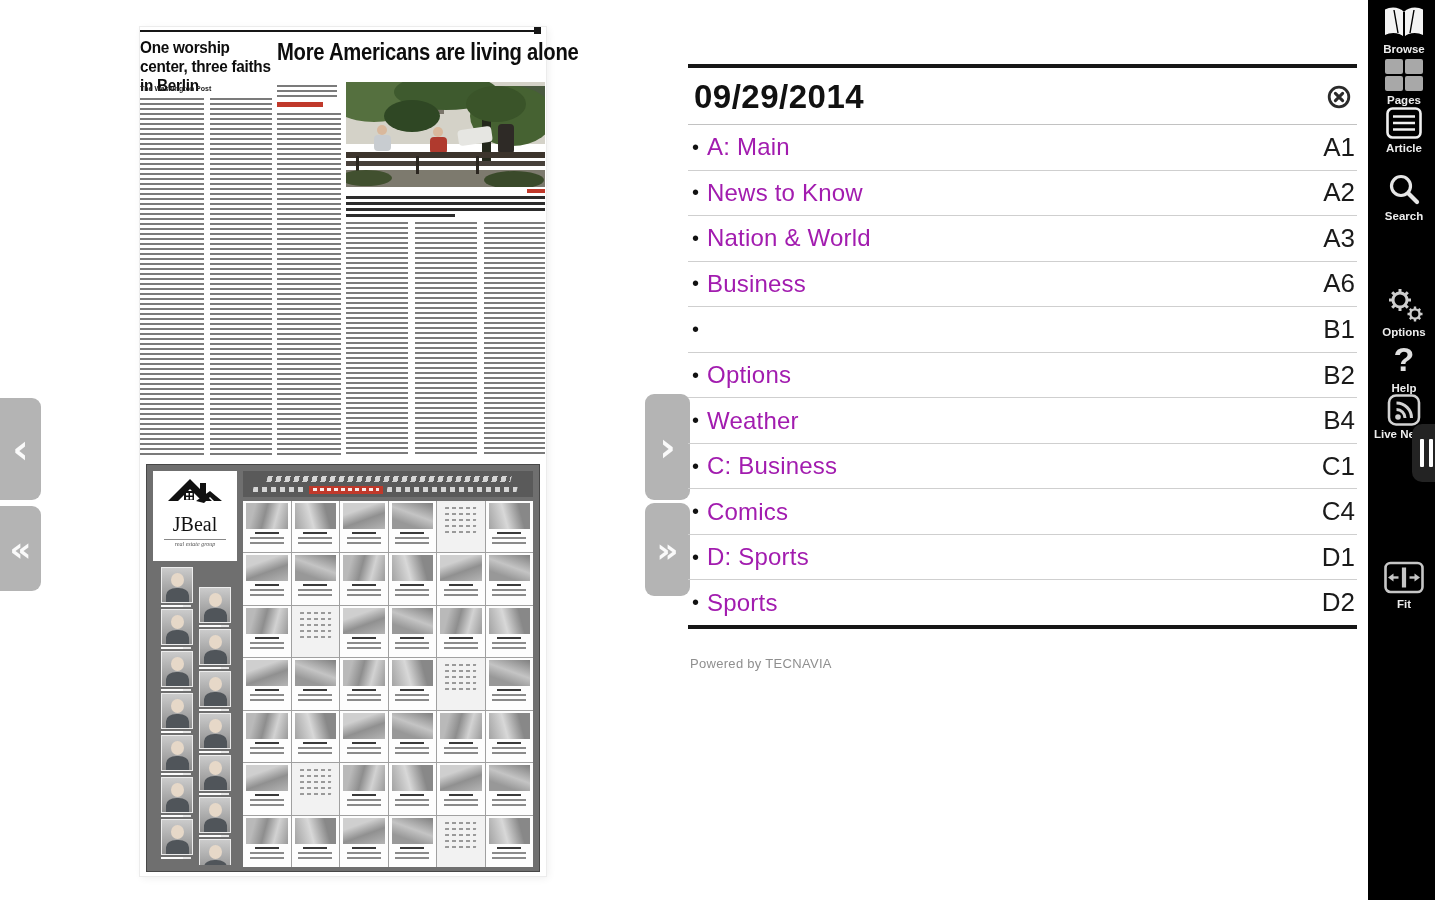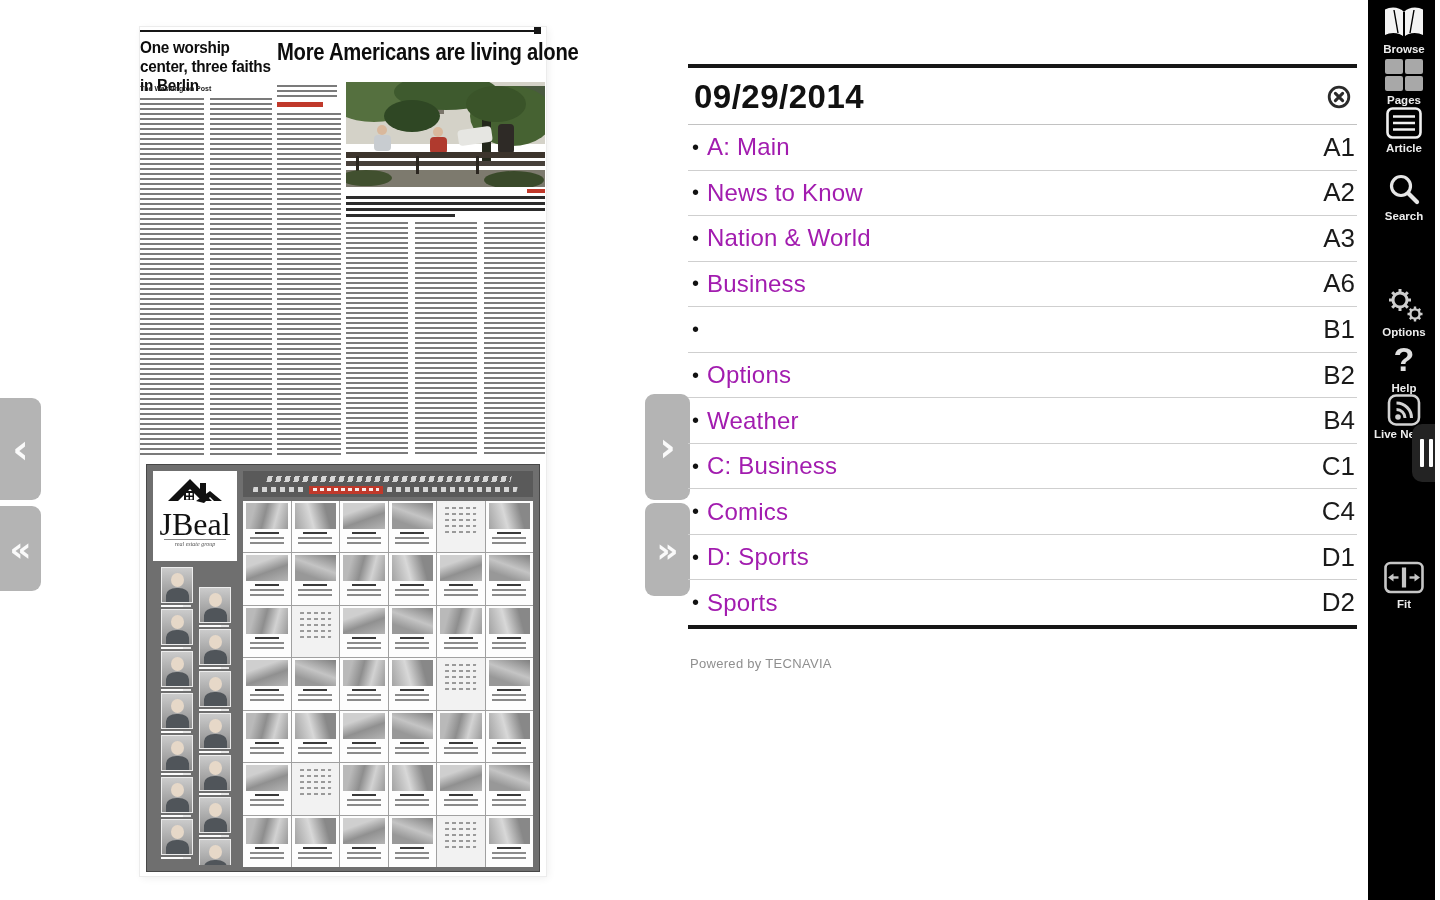--- a/index.html
+++ b/index.html
@@ -29,21 +29,21 @@
   .photo { left:206px; top:55px; width:199px; height:105px; overflow:hidden; }
   .credit { left:387px; top:162px; width:18px; height:4px; background:#c0392b; }
   .caption { left:206px; top:169px; width:199px; height:22px;
              background-image:repeating-linear-gradient(#2c2c2c 0px, #2c2c2c 3px, transparent 3px, transparent 6px); }
   .caption::after { content:''; position:absolute; right:0; bottom:0; width:45%; height:5px; background:#fff; }
 
   
   .ad { left:6px; top:437px; width:394px; height:408px; background:#6f6f6f; border:1px solid #474747; }
   .logo-box { left:6px; top:6px; width:84px; height:90px; background:#fff; text-align:center; }
   .logo-box svg { position:relative; margin-top:4px; }
-  .brand { position:relative!important; display:block; font-family:"Liberation Serif", serif; font-size:32px; color:#111; line-height:26px; }
+  .brand { position:relative!important; display:block; font-family:"Liberation Serif", serif; font-size:20px; color:#111; line-height:26px; }
   .brand-tag { position:relative!important; display:block; font-family:"Liberation Serif", serif; font-style:italic; font-size:6px; color:#555; border-top:1px solid #888; width:62px; margin:2px auto 0; padding-top:1px; }
   .band { left:96px; top:6px; width:290px; height:26px; background:#5a5a5a; }
   .bdash { position:absolute; height:5px; background:repeating-linear-gradient(90deg, rgba(255,255,255,.75) 0 5px, transparent 5px 9px); transform:skewX(-14deg); }
   .bd1 { left:24px; top:5px; width:244px; height:6px; }
   .bd2a{ left:10px; top:16px; width:52px; }
   .bred{ position:absolute; left:66px; top:15px; width:74px; height:8px; background:#c0392b; }
   .bred::after { content:''; position:absolute; left:4px; top:2px; width:66px; height:3px;
                  background:repeating-linear-gradient(90deg, rgba(255,255,255,.9) 0 4px, transparent 4px 7px); }
   .bd2b{ left:144px; top:16px; width:130px; }
   .agents { left:6px; top:102px; width:84px; height:298px; overflow:hidden; }

